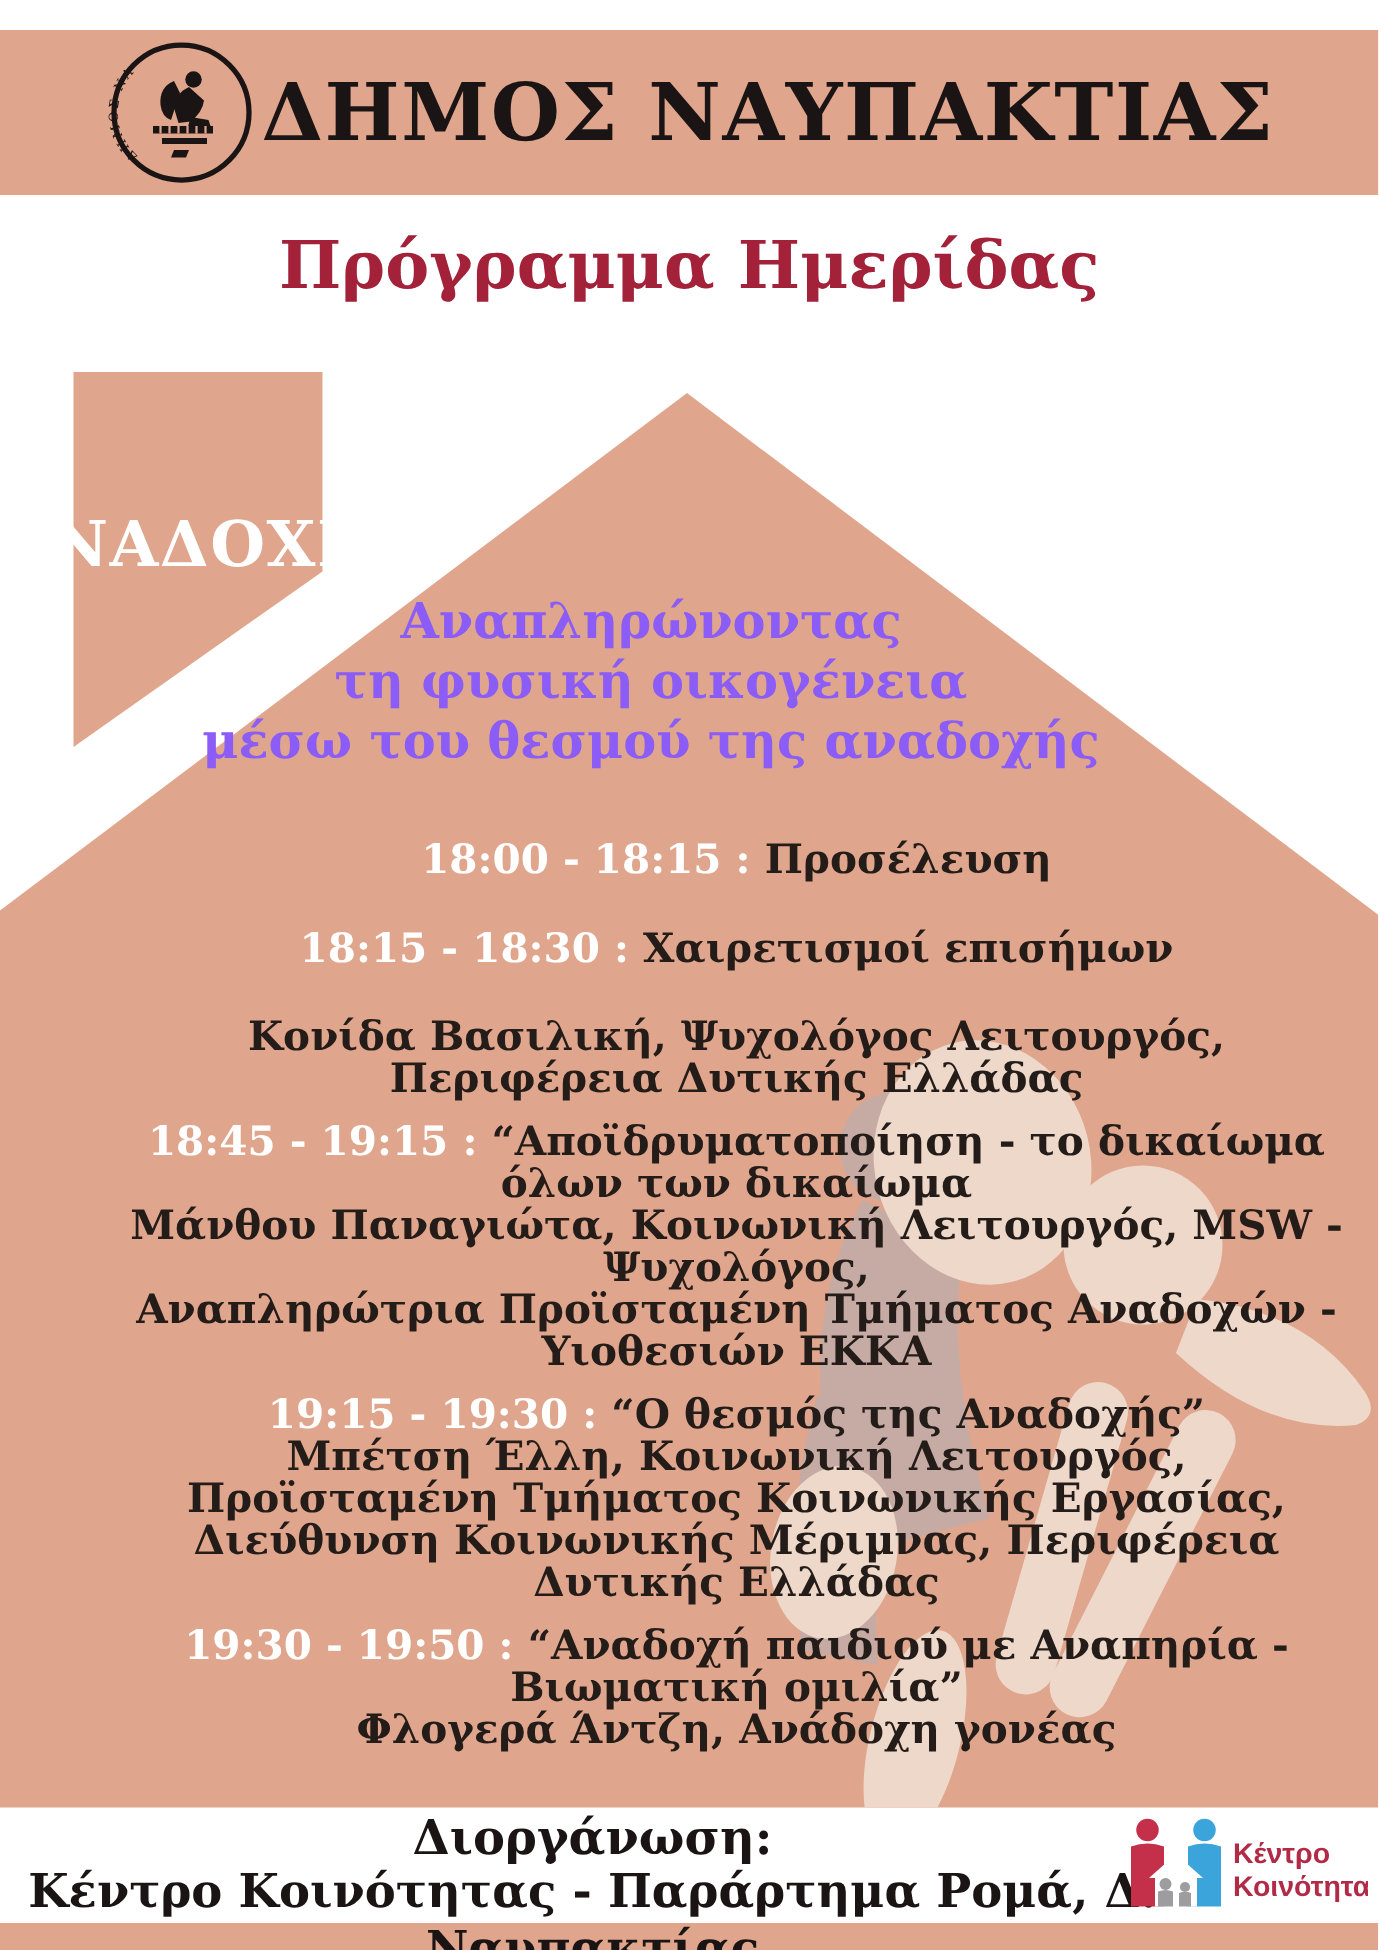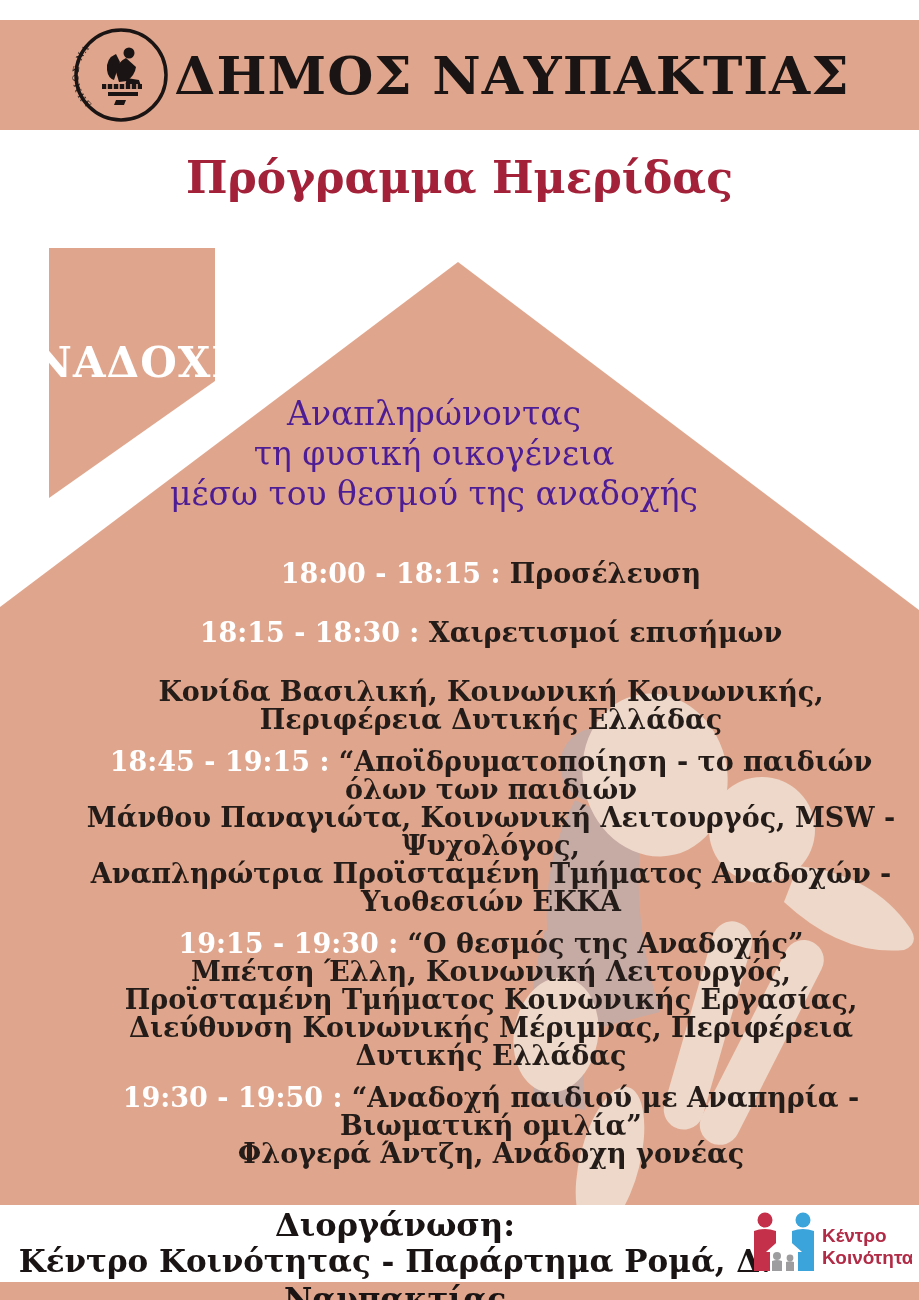--- a/index.html
+++ b/index.html
@@ -34,21 +34,21 @@
   
   .house-svg{position:absolute;left:0;top:230px;width:919px;height:1070px;}
   
   .house-heading{
     position:absolute;left:0;top:338px;width:919px;
     text-align:left;font-size:42px;font-weight:bold;color:#ffffff;
     letter-spacing:1px;
   }
   .house-subtitle{
     position:absolute;left:0;top:394px;width:868px;
-    text-align:center;font-size:33px;font-weight:normal;color:#4c1d95;
+    text-align:center;font-size:33px;font-weight:bold;color:#8b5cf6;
     line-height:40px;
   }
   
   .schedule{
     position:absolute;left:85px;top:560px;width:812px;
     font-size:27px;font-weight:bold;line-height:28px;color:#241c18;
   }
   .sched-entry{margin-bottom:14px;text-align:center;}
   .sched-entry:nth-child(-n+2){margin-bottom:31px;}
   .sched-time{color:#ffffff;}
@@ -143,26 +143,26 @@
   <div class="schedule">
     <div class="sched-entry">
       <div class="sched-line"><span class="sched-time">18:00 - 18:15 :</span> <span class="sched-title">Προσέλευση</span></div>
     </div>
 
     <div class="sched-entry">
       <div class="sched-line"><span class="sched-time">18:15 - 18:30 :</span> <span class="sched-title">Χαιρετισμοί επισήμων</span></div>
     </div>
 
     <div class="sched-entry">
-    <div class="sched-line">Κονίδα Βασιλική, Κοινωνική Κοινωνικής,</div>
+    <div class="sched-line">Κονίδα Βασιλική, Ψυχολόγος Λειτουργός,</div>
         <div class="sched-line">Περιφέρεια Δυτικής Ελλάδας</div>
       </div>
 
     <div class="sched-entry">
-      <div class="sched-line"><span class="sched-time">18:45 - 19:15 :</span> <span class="sched-title">“Αποϊδρυματοποίηση - το παιδιών όλων των παιδιών</span></div>
+      <div class="sched-line"><span class="sched-time">18:45 - 19:15 :</span> <span class="sched-title">“Αποϊδρυματοποίηση - το δικαίωμα όλων των δικαίωμα</span></div>
         <div class="sched-line">Μάνθου Παναγιώτα, Κοινωνική Λειτουργός, MSW - Ψυχολόγος,</div>
         <div class="sched-line">Αναπληρώτρια Προϊσταμένη Τμήματος Αναδοχών - Υιοθεσιών ΕΚΚΑ</div>
       </div>
 
     <div class="sched-entry">
       <div class="sched-line"><span class="sched-time">19:15 - 19:30 :</span> <span class="sched-title">“Ο θεσμός της Αναδοχής”</span></div>
     <div class="sched-line">Μπέτση Έλλη, Κοινωνική Λειτουργός,</div>
         <div class="sched-line">Προϊσταμένη Τμήματος Κοινωνικής Εργασίας,</div>
         <div class="sched-line">Διεύθυνση Κοινωνικής Μέριμνας, Περιφέρεια Δυτικής Ελλάδας</div>
       </div>

